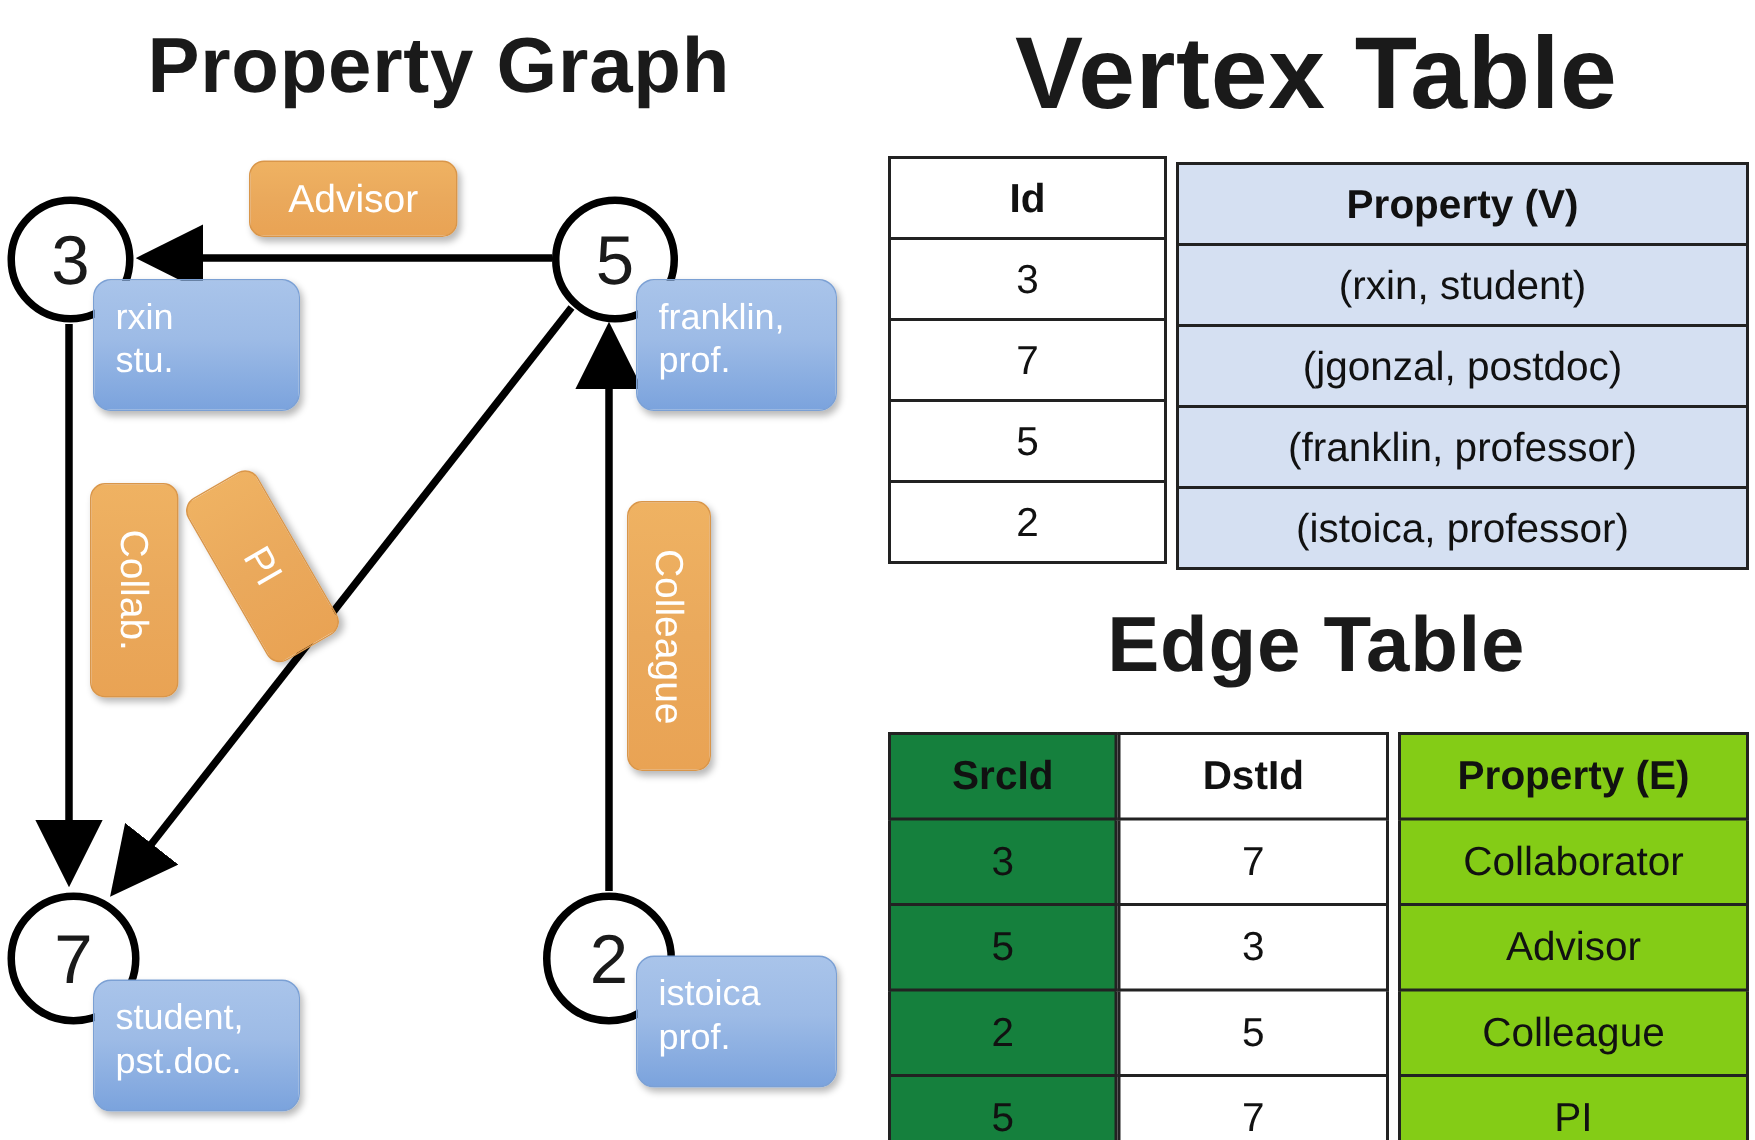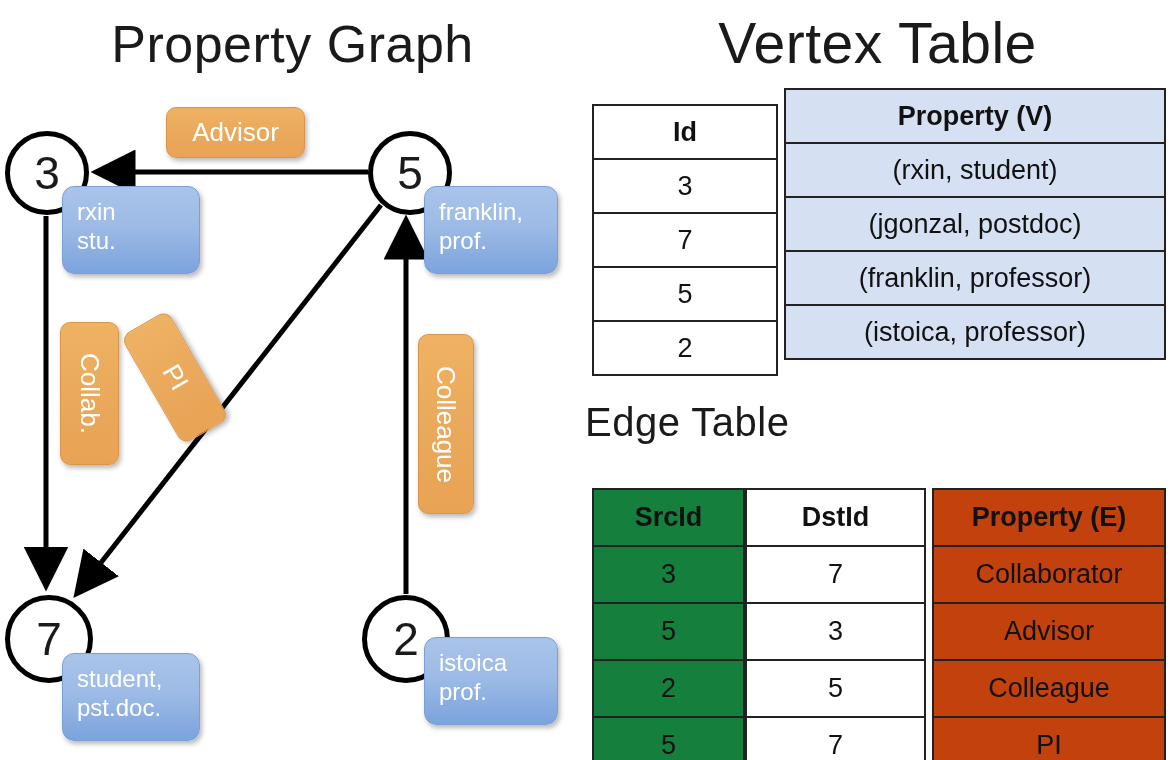--- a/index.html
+++ b/index.html
@@ -10,28 +10,28 @@
     color:#111;
     overflow:hidden;
     position:relative;
   }
   .stage{position:absolute;inset:0;}
 
   
   .title{
     position:absolute;
     font-family:"Liberation Sans", sans-serif;
-    font-weight:400;
+    font-weight:700;
     color:#1a1a1a;
     white-space:nowrap;
     letter-spacing:.5px;
   }
   #title-graph{left:0;top:14px;width:585px;text-align:center;font-size:52px;}
-  #title-vertex{left:585px;top:10px;width:585px;text-align:center;font-size:57px;}
-  #title-edge{left:585px;top:400px;width:585px;text-align:left;font-size:40px;}
+  #title-vertex{left:585px;top:10px;width:585px;text-align:center;font-size:68px;}
+  #title-edge{left:585px;top:400px;width:585px;text-align:center;font-size:52px;}
 
   
   #graph-panel{position:absolute;left:0;top:0;width:585px;height:760px;}
   #graph-edges{position:absolute;left:0;top:0;width:585px;height:760px;}
 
   .node{
     position:absolute;
     border:5px solid #000;
     border-radius:50%;
     background:#fff;
@@ -90,26 +90,26 @@
   .tbl td,.tbl th{
     border:2px solid #222;
     text-align:center;
     font-weight:400;
     font-size:27px;
     color:#111;
     padding:0;
   }
   .tbl .hdr{font-weight:700;}
   .blue td,.blue th{background:#d5e0f2;}
-  .orange td,.orange th{background:#c2410c;margin-top:43px;}
+  .orange td,.orange th{background:#84cc16;margin-top:43px;}
 
   
   #vt-id{left:592px;top:104px;width:186px;}
   #vt-id td{height:52px;background:#fff;}
-  #vt-prop{left:784px;top:88px;width:382px;}
+  #vt-prop{left:784px;top:108px;width:382px;}
   #vt-prop td{height:52px;}
 
   
   #et-src{left:592px;top:488px;width:153px;}
   #et-src td{height:55px;background:#15803d;}
   #et-dst{left:745px;top:488px;width:181px;}
   #et-dst td{height:55px;background:#fff;}
   #et-prop{left:932px;top:488px;width:234px;}
   #et-prop td{height:55px;}
 </style>

